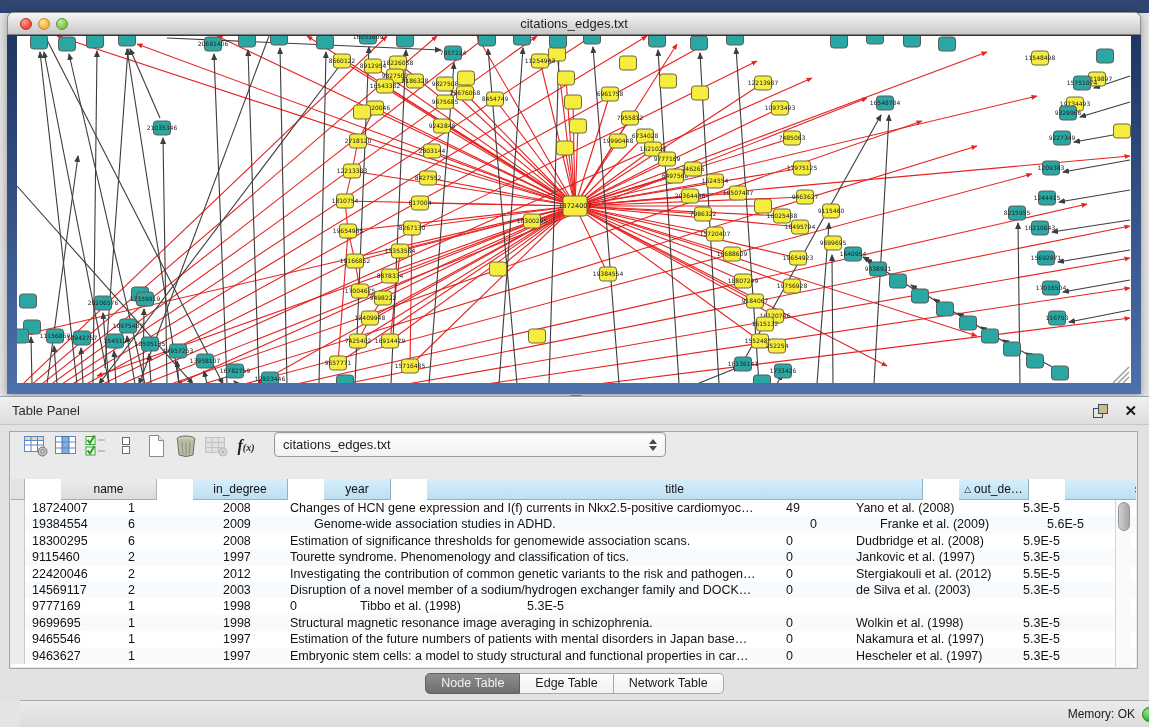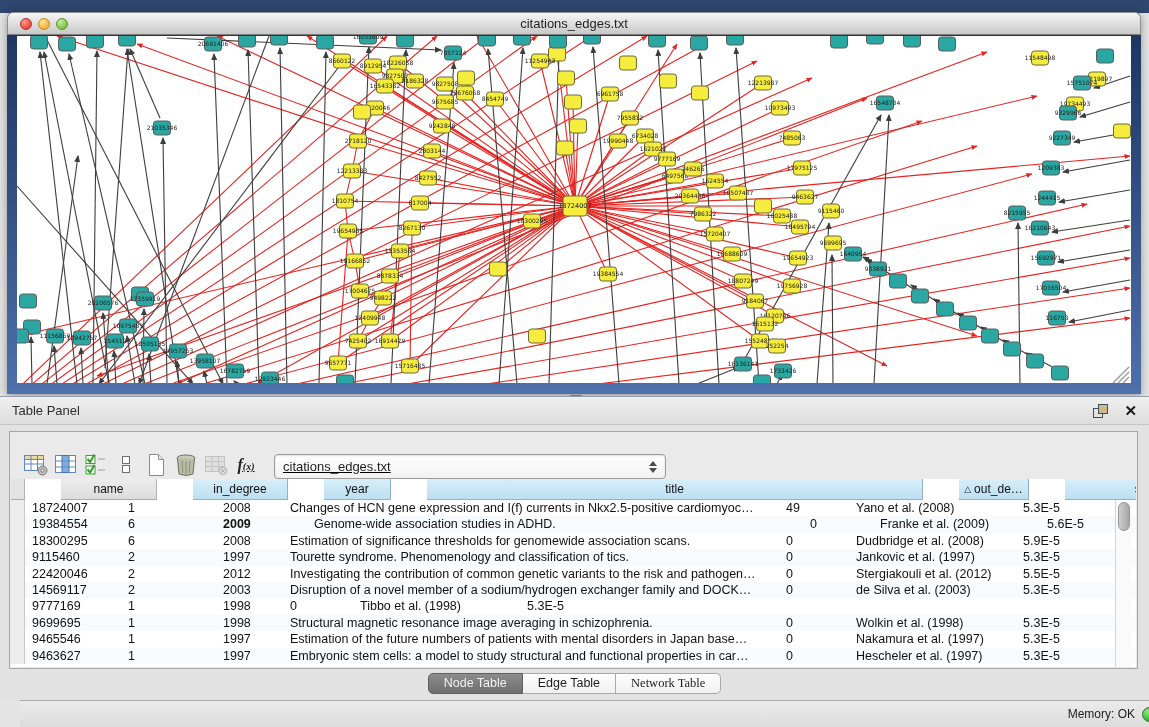--- a/index.html
+++ b/index.html
@@ -21,21 +21,21 @@
   .split-grip{position:absolute;left:570px;top:395px;width:0;height:0;border-left:6px solid transparent;border-right:6px solid transparent;border-top:6px solid #6f6f6f;}
   
   .table-panel{position:absolute;left:0;top:396px;width:1149px;height:304px;background:#e2e2e2;border-top:1px solid #97a0ad;}
   .panel-header{height:27px;display:flex;align-items:center;padding:0 12px;font-size:13px;color:#2d2d2d;background:linear-gradient(#f0f0f0,#dddddd);border-bottom:1px solid #c6c6c6;}
   .panel-header .spacer{flex:1;}
   .float-icon{position:relative;width:15px;height:13px;margin-right:16px;}
   .float-icon .back{position:absolute;left:0;top:4px;width:8px;height:8px;border:1px solid #3c4d66;background:transparent;}
   .float-icon .front{position:absolute;left:5px;top:0;width:8px;height:8px;border:1px solid #3c4d66;background:#cdb988;}
   .close-x{font-size:15px;font-weight:bold;color:#1a1a1a;line-height:15px;}
   .panel-box{position:absolute;left:9px;top:34px;width:1129px;height:238px;background:#eaeaea;border:1px solid #a6a6a6;box-sizing:border-box;}
-  .toolbar{height:47px;display:flex;align-items:flex-end;padding-left:12px;gap:2px;text-decoration:underline;}
+  .toolbar{height:47px;display:flex;align-items:flex-start;padding-left:12px;gap:2px;}
   .tb-btn{width:28px;height:28px;display:flex;align-items:center;justify-content:center;background:transparent;border:none;padding:0;}
   .fx{font-family:"Liberation Serif",serif;font-style:italic;font-weight:bold;font-size:16px;color:#222;}
   .fx small{font-size:10px;}
   .combo{box-sizing:border-box;margin-left:12px;width:392px;height:25px;background:linear-gradient(#ffffff,#f2f2f2);border:1px solid #9b9b9b;border-radius:4px;display:flex;align-items:center;padding:0 8px;font-size:13px;color:#1d1d1d;box-shadow:inset 0 1px 2px rgba(0,0,0,.12);}
   .combo .lbl{flex:1;}
   .combo .arrows{display:flex;flex-direction:column;gap:2px;align-items:center;}
   .combo .arrows .up{width:0;height:0;border-left:4px solid transparent;border-right:4px solid transparent;border-bottom:5px solid #4a4a4a;}
   .combo .arrows .dn{width:0;height:0;border-left:4px solid transparent;border-right:4px solid transparent;border-top:5px solid #4a4a4a;}
   .table-area{position:absolute;left:1px;right:1px;top:47px;bottom:1px;background:#ffffff;overflow:hidden;}
   .thead{display:flex;height:21px;gap:36px;}
@@ -45,21 +45,21 @@
   .sort-tri{font-size:9px;margin-right:3px;color:#123;}
   .tr{display:flex;height:16.4px;line-height:16.4px;font-size:12.5px;color:#111;}
   .tr:nth-child(even){background:#f8fbfe;}
   .td{box-sizing:border-box;flex-shrink:0;padding-left:7px;white-space:nowrap;overflow:hidden;}
   .td.gutter{padding:0;background:#ececec;border-right:1px solid #c9c9c9;}
   .vscroll{position:absolute;top:21px;right:5px;width:15px;bottom:0;background:#fafafa;border-left:1px solid #d4d4d4;}
   .vthumb{position:absolute;top:2px;left:2px;width:10px;height:27px;border-radius:6px;background:linear-gradient(90deg,#cfcfcf,#a6a6a6);border:1px solid #969696;}
   .tabs{position:absolute;left:0;top:276px;width:100%;display:flex;justify-content:center;}
   .tab{box-sizing:border-box;height:21px;line-height:19px;padding:0 15px;font-size:12.5px;background:linear-gradient(#fdfdfd,#f1f1f1);border:1px solid #a9a9a9;border-left:none;color:#1d1d1d;}
   .tab:first-child{border-left:1px solid #a9a9a9;border-radius:5px 0 0 5px;}
-  .tab:last-child{border-radius:0 5px 5px 0;font-family:Liberation Serif, serif;}
+  .tab:last-child{border-radius:0 5px 5px 0;}
   .tab.selected{background:linear-gradient(#8d8d8d,#6e6e6e);color:#f2f2f2;border-color:#606060;}
   
   .status{position:absolute;left:0;bottom:0;width:1149px;height:27px;box-sizing:border-box;display:flex;align-items:center;justify-content:flex-end;gap:7px;padding-right:12px;font-size:12px;color:#1c1c1c;background:linear-gradient(#ebebeb,#dcdcdc);border-top:1px solid #ababab;margin-left:20px;}
   .mem-dot{width:13px;height:13px;border-radius:50%;background:radial-gradient(circle at 35% 30%,#93e386,#3dbb35 60%,#2d9b26);border:1px solid #287a21;}
 </style>
 </head>
 <body>
 
 <div class="desktop">
   <div class="top-strip"></div>
@@ -928,21 +928,21 @@
               <div class="td" style="width: 67px;">2008</div>
               <div class="td" style="width: 496px;">Changes of HCN gene expression and I(f) currents in Nkx2.5-positive cardiomyoc…</div>
               <div class="td" style="width: 70px;">49</div>
               <div class="td" style="width: 167px;">Yano et al. (2008)</div>
               <div class="td" style="width: 80px;">5.3E-5</div>
             </div>
             <div class="tr">
               <div class="td gutter" style="width: 14px;"></div>
               <div class="td" style="width: 96px;">19384554</div>
               <div class="td" style="width: 95px;">6</div>
-              <div class="td" style="width: 67px; font-weight: bold;">2009</div>
+              <div class="td" style="width: 67px;">2009</div>
               <div class="td" style="width: 496px; margin-left: 24px;">Genome-wide association studies in ADHD.</div>
               <div class="td" style="width: 70px;">0</div>
               <div class="td" style="width: 167px;">Franke et al. (2009)</div>
               <div class="td" style="width: 80px;">5.6E-5</div>
             </div>
             <div class="tr">
               <div class="td gutter" style="width: 14px;"></div>
               <div class="td" style="width: 96px;">18300295</div>
               <div class="td" style="width: 95px;">6</div>
               <div class="td" style="width: 67px;">2008</div>

